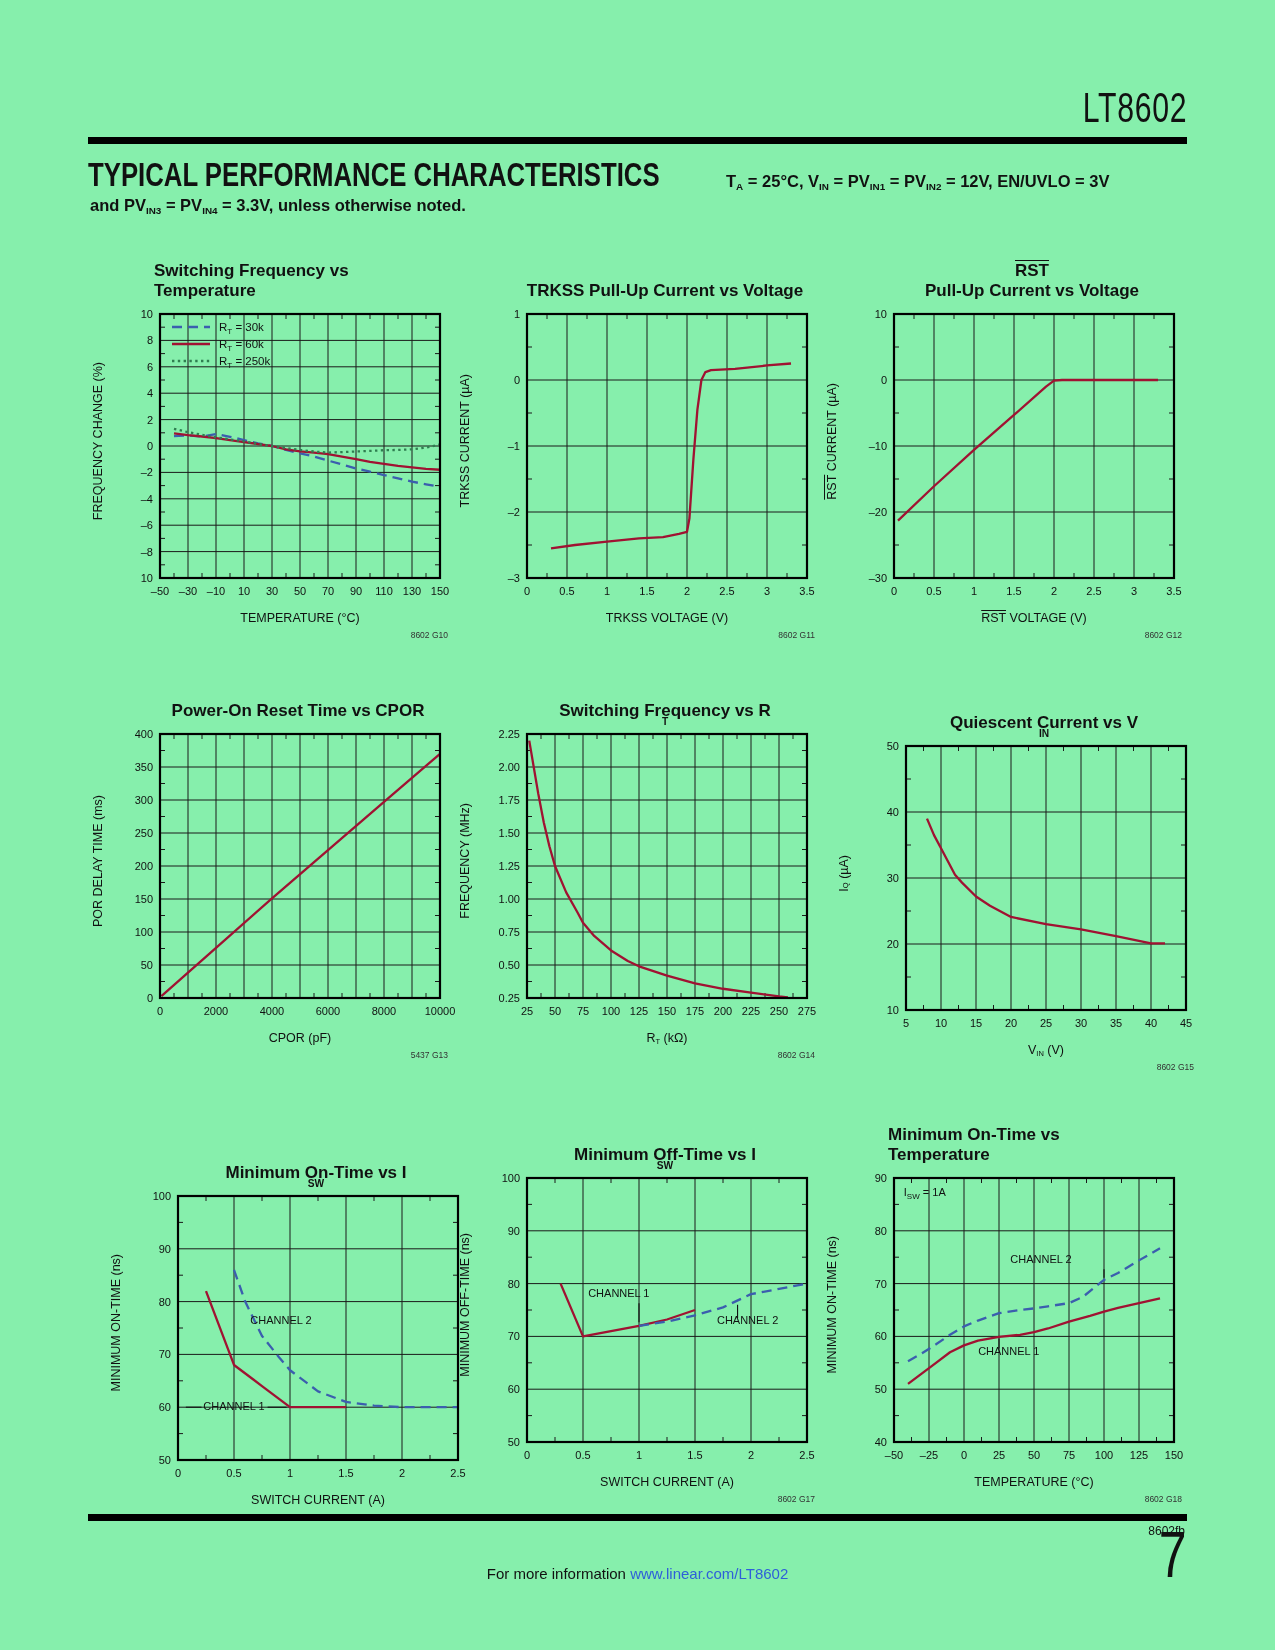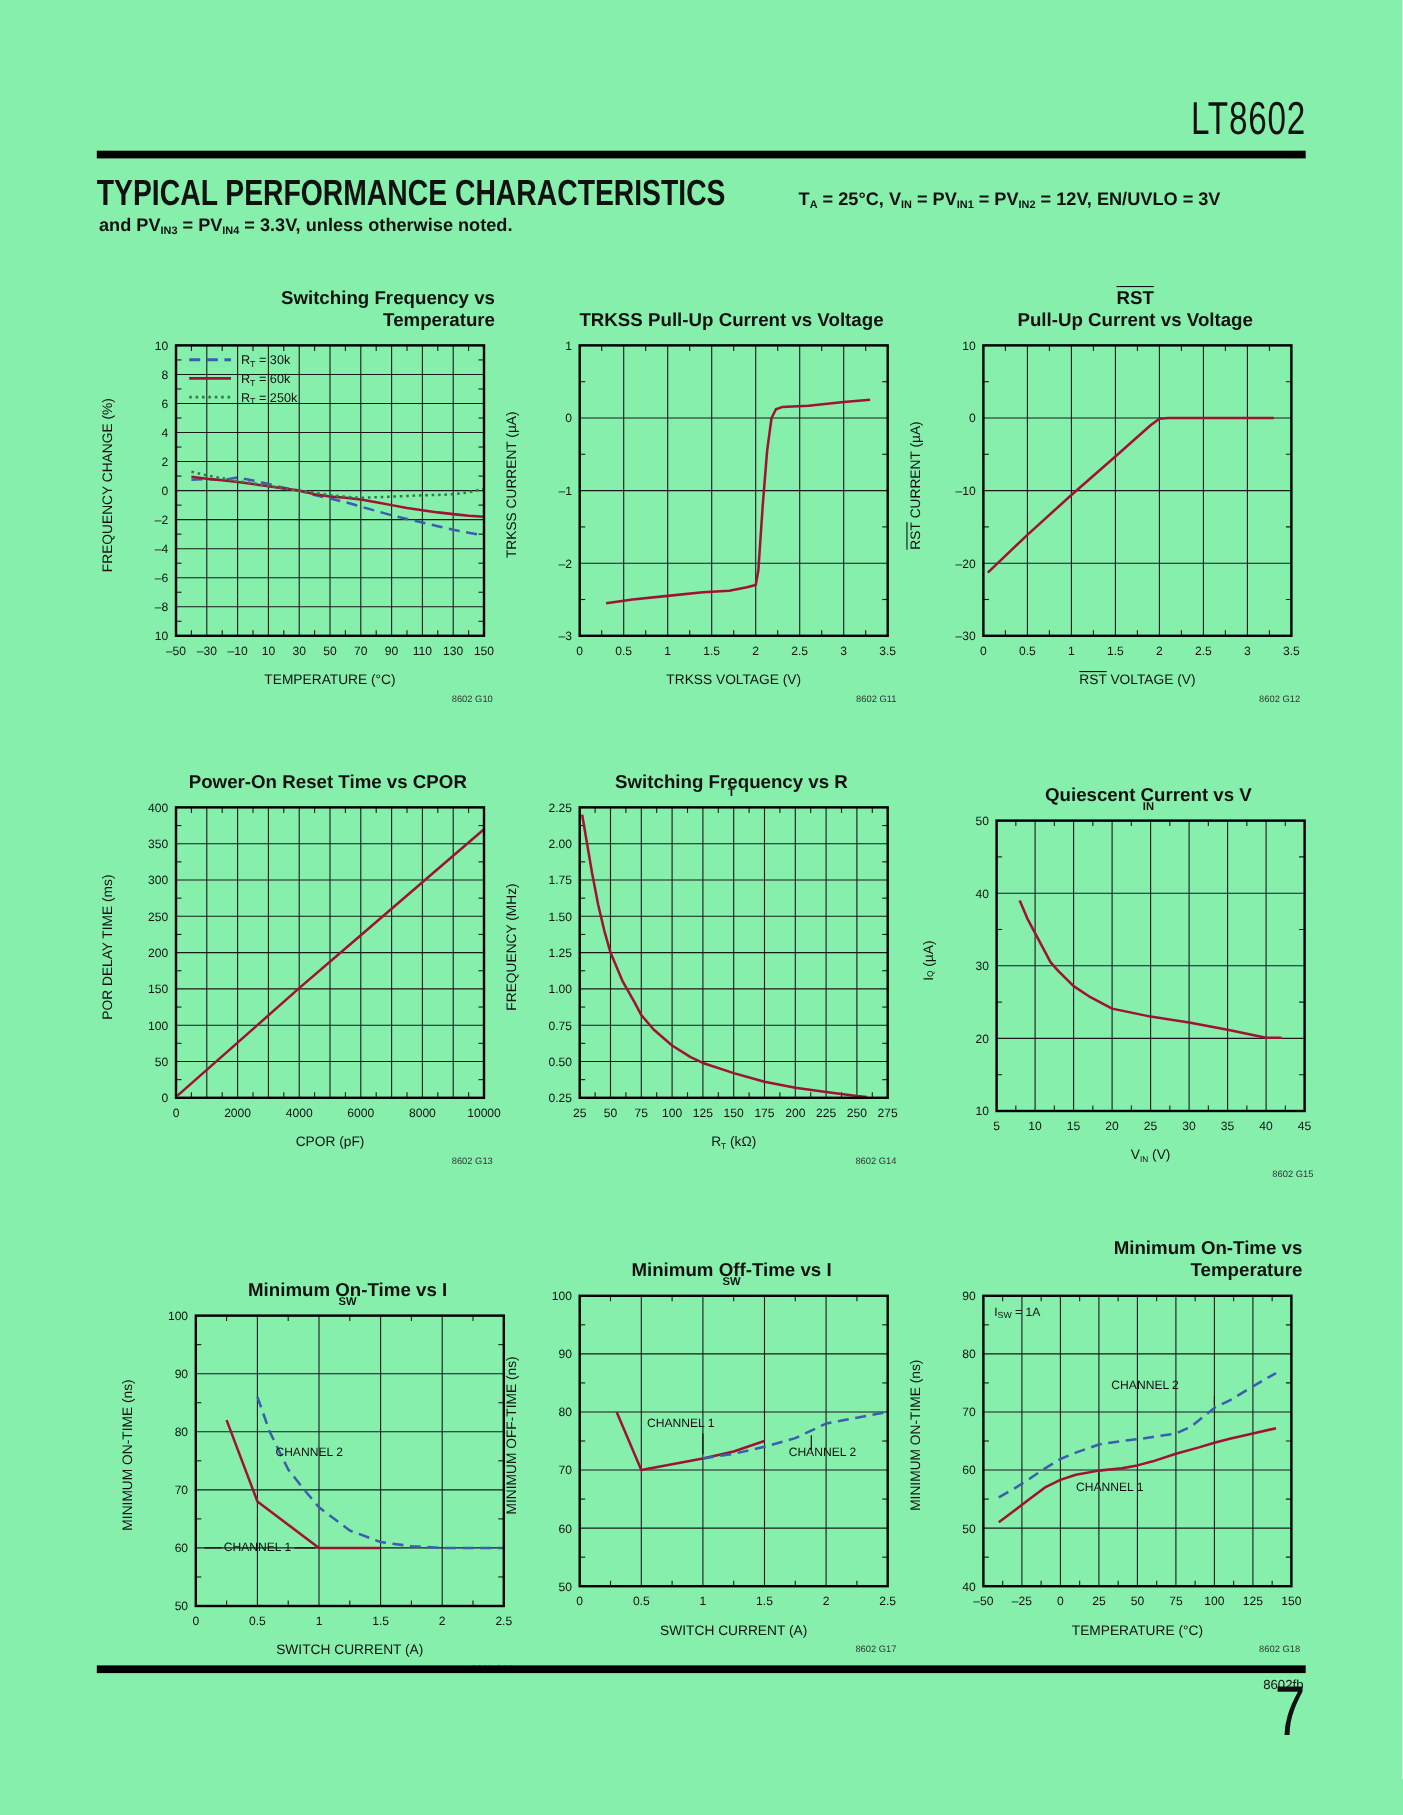--- a/index.html
+++ b/index.html
@@ -17,21 +17,21 @@
   .cond1{position:absolute;left:726px;top:172px;font-size:16.5px;font-weight:700;white-space:nowrap;}
   .cond2{position:absolute;left:90px;top:196px;font-size:16.5px;font-weight:700;white-space:nowrap;}
 
   
   .charts{position:absolute;left:88px;top:248px;display:grid;
           grid-template-columns:repeat(3,362px);column-gap:5px;row-gap:28px;}
   .chart{width:362px;}
   .c-title{min-height:54px;display:flex;flex-direction:column;justify-content:flex-end;
            font-size:17px;font-weight:700;line-height:1.22;margin-bottom:2px;}
   .c-title.center{text-align:center;padding-left:62px;padding-right:4px;}
-  .c-title.left{text-align:right;padding-left:66px;}
+  .c-title.left{text-align:left;padding-left:66px;}
   .c-body{display:flex;align-items:flex-start;}
   .y-label{width:20px;height:274px;display:flex;align-items:center;justify-content:center;}
   .y-label span{writing-mode:vertical-rl;transform:rotate(180deg);font-size:12.5px;white-space:nowrap;}
   .plot{line-height:0;}
   .plot svg{overflow:visible;}
   svg text{font-family:"Liberation Sans",sans-serif;fill:#111;}
   .x-label{padding-left:62px;text-align:center;font-size:12.5px;margin-top:1px;}
   .c-id{text-align:right;font-size:8.5px;color:#333;margin-top:5px;padding-right:2px;}
 
   
@@ -365,21 +365,21 @@
               <text x="45" y="80" text-anchor="end" font-size="11">300</text>
               <text x="45" y="113" text-anchor="end" font-size="11">250</text>
               <text x="45" y="146" text-anchor="end" font-size="11">200</text>
               <text x="45" y="179" text-anchor="end" font-size="11">150</text>
               <text x="45" y="212" text-anchor="end" font-size="11">100</text>
               <text x="45" y="245" text-anchor="end" font-size="11">50</text>
               <text x="45" y="278" text-anchor="end" font-size="11">0</text>
             </svg></div>
       </div>
       <div class="x-label">CPOR (pF)</div>
-      <div class="c-id">8602 G13</div>
+      <div class="c-id">5437 G13</div>
     </figure>
 
     <figure class="chart" style="margin:0">
       <figcaption class="c-title center">Switching Frequency vs R<sub>T</sub></figcaption>
       <div class="c-body">
         <div class="y-label">
             <span>FREQUENCY (MHz)</span>
           </div>
         <div class="plot"><svg width="342" height="306" viewBox="0 0 342 306">
               <line x1="52" y1="10" x2="52" y2="274" stroke="#1a1a1a" stroke-width="1"></line>
@@ -736,14 +736,17 @@
       </div>
       <div class="x-label">TEMPERATURE (°C)</div>
       <div class="c-id">8602 G18</div>
     </figure>
 
   </div>
 
   <div class="f-code">8602fb</div>
   <div class="rule-bottom"></div>
   <div class="p-num">7</div>
+  <div class="f-info">
+    <span>For more information </span><a class="lnk">www.linear.com/LT8602</a>
+  </div>
 
 </div>
 
 </body></html>

